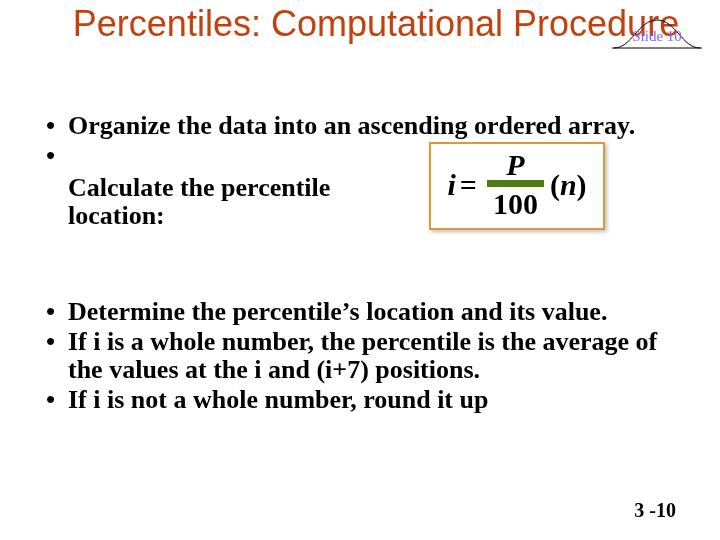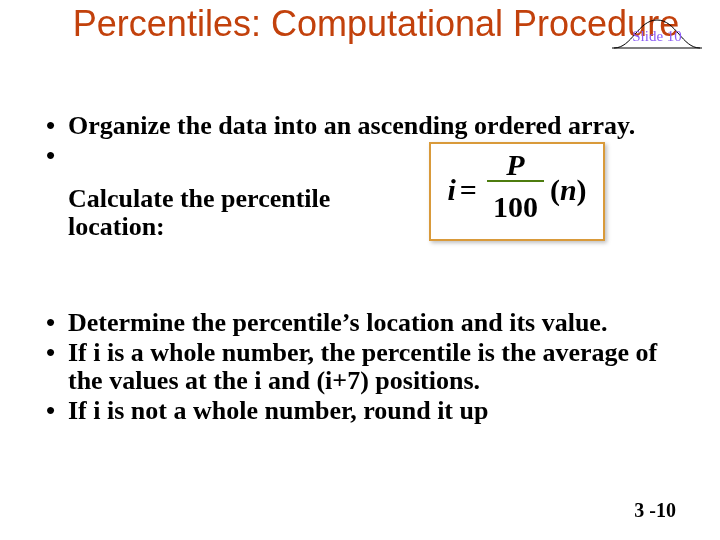--- a/index.html
+++ b/index.html
@@ -119,22 +119,22 @@
     align-items: center;
     vertical-align: middle;
     margin: 0 6px;
     font-style: italic;
   }
   .frac .num {
     padding: 0 6px;
     line-height: 1;
   }
   .frac .den {
-    border-top: 2px solid #4d7c0f;
-    padding: 8px 6px;
+    border-top: 7px solid #4d7c0f;
+    padding: 0 6px;
     font-style: normal;
     line-height: 1.1;
   }
   .formula-box .eq {
     font-style: normal;
     margin: 0 4px;
   }
   .formula-box .paren {
     font-style: normal;
   }

